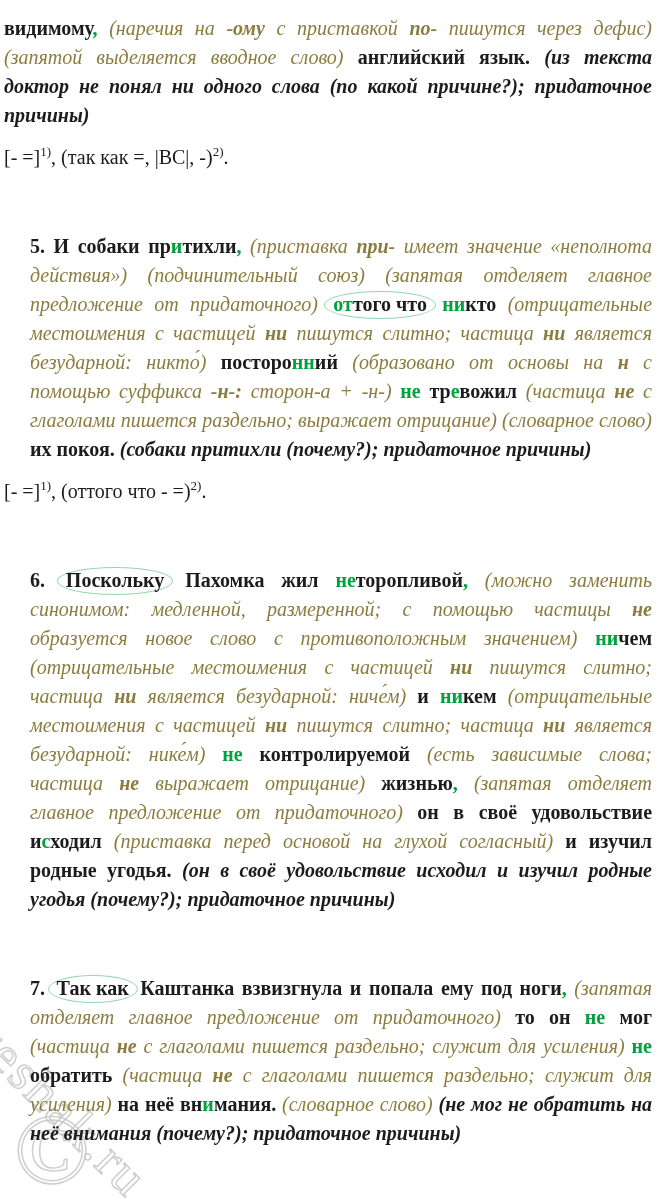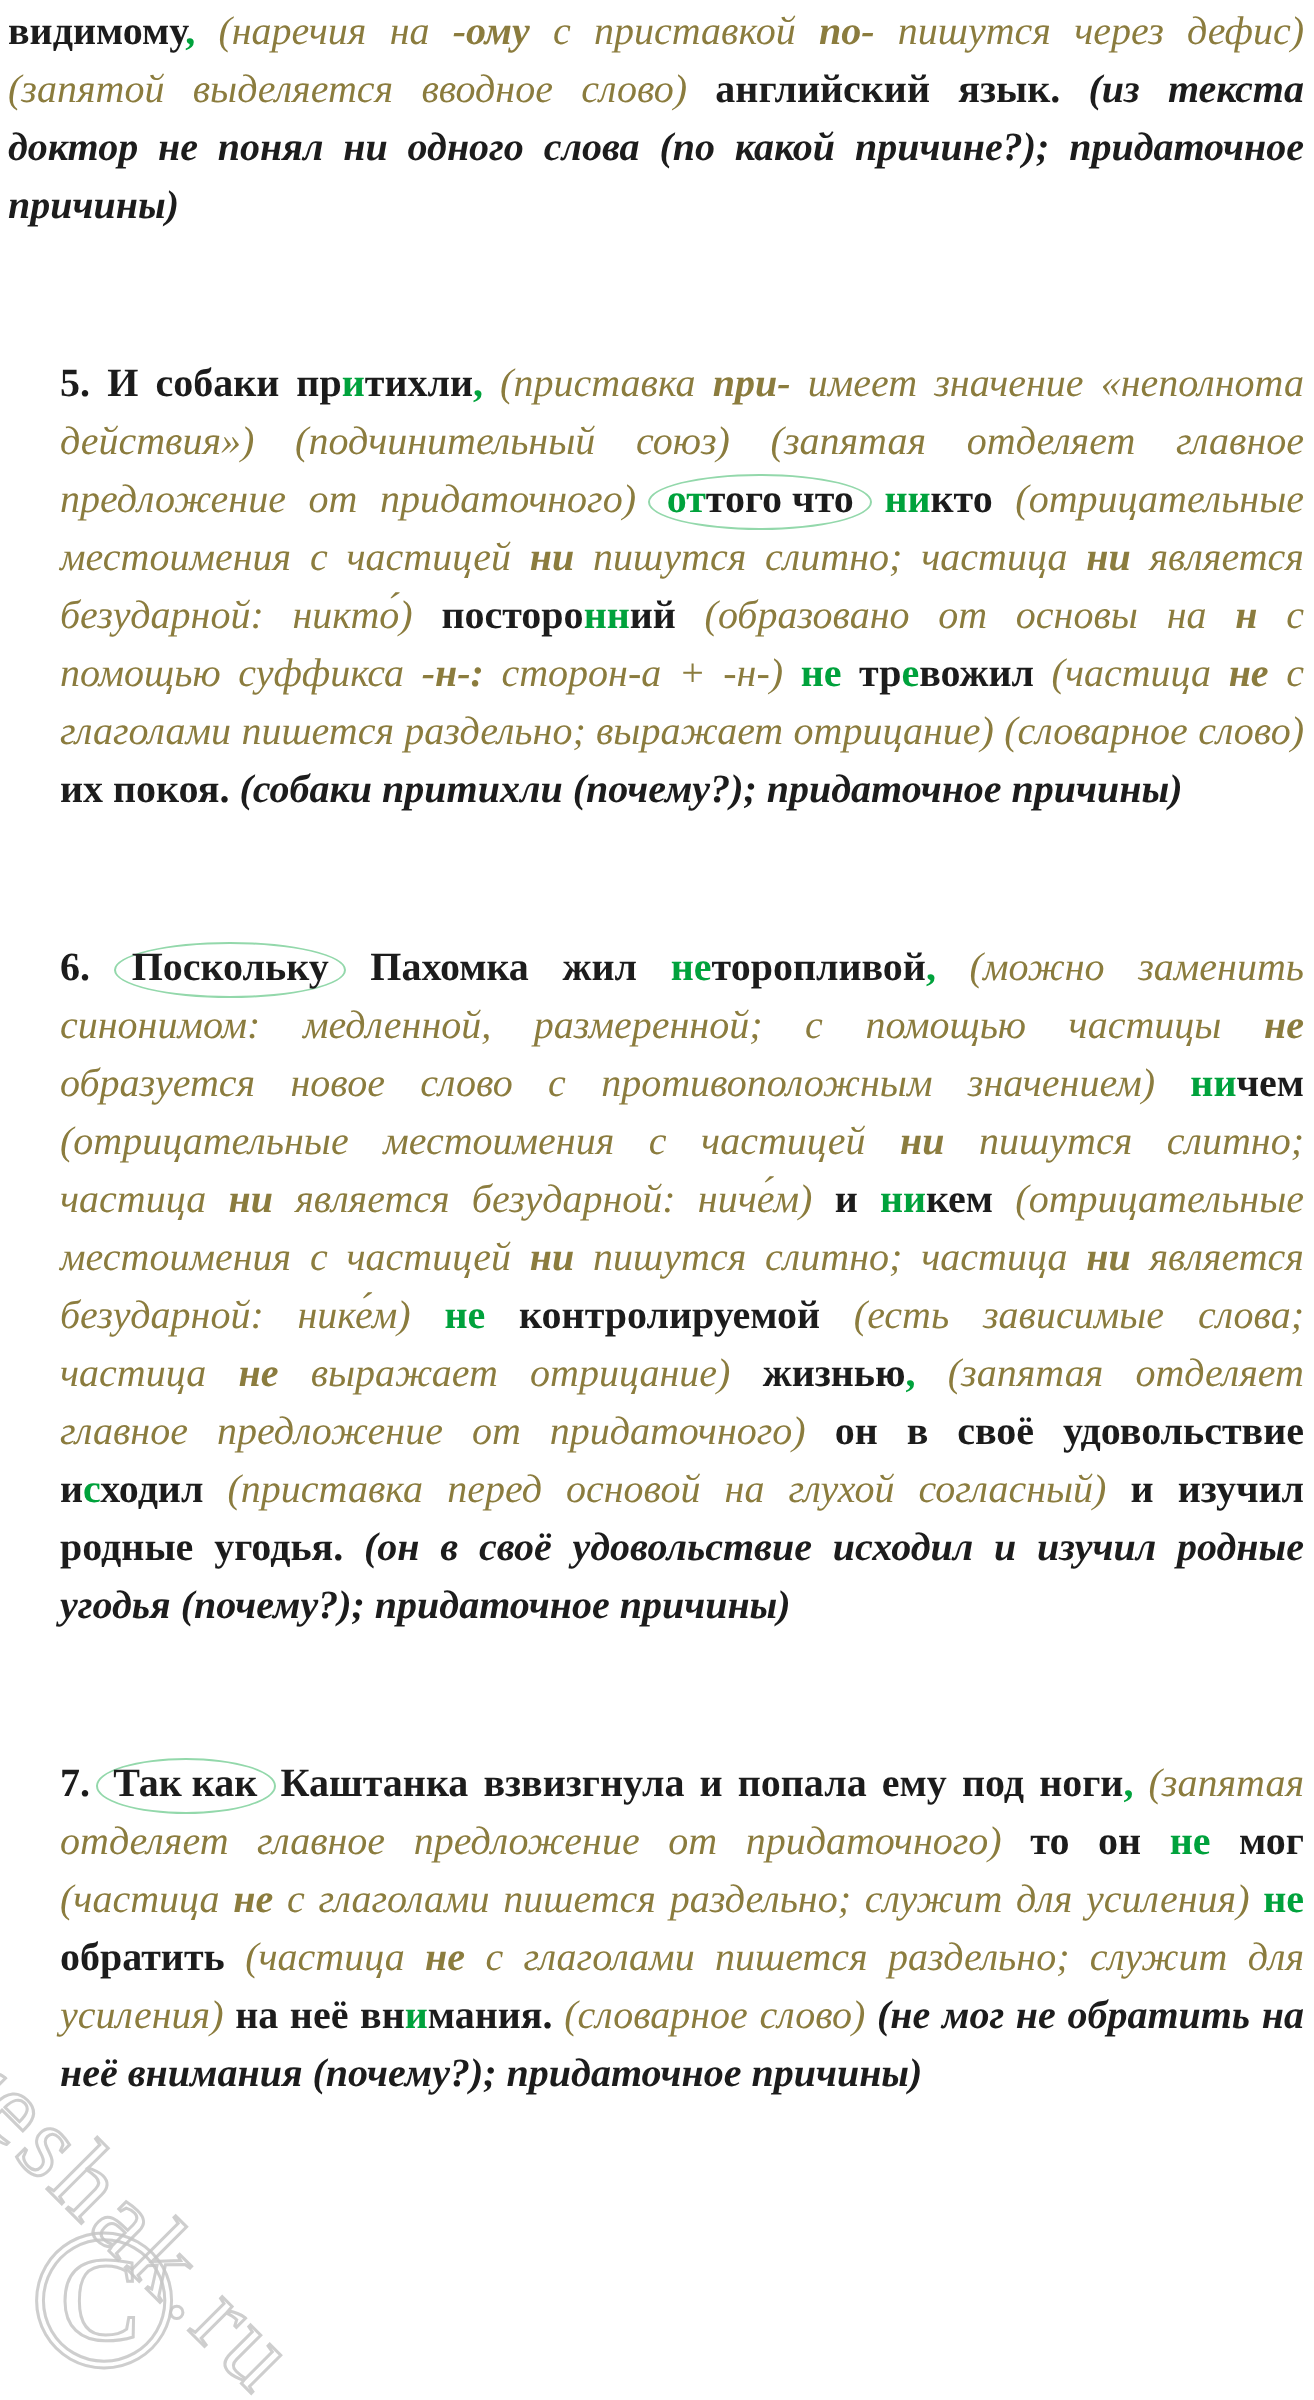--- a/index.html
+++ b/index.html
@@ -5,21 +5,21 @@
   html,body{margin:0;padding:0;}
   .page{
     position:relative;
     width:657px;height:1200px;
     background:#ffffff;
     overflow:hidden;
     font-family:"Liberation Serif", serif;
   }
   .doc{
     position:relative;z-index:1;
-    padding:2px 5px 0 4px;
+    padding:14px 5px 0 4px;
     font-size:20px;line-height:29px;
     color:#1c1c1c;
   }
   p.block{margin:0;text-align:justify;}
   p.schema{margin-top:13px;text-align:left;font-weight:400;}
   p.para:not(:first-child){margin-top:60px;margin-left:26px;}
   
   .t-b{font-weight:700;font-style:normal;color:#1c1c1c;}
   .t-i{font-weight:700;font-style:italic;color:#1c1c1c;}
   .t-o{font-weight:400;font-style:italic;color:#8b7c3e;}
@@ -60,17 +60,19 @@
   }
 </style>
 </head>
 <body>
 
 <div class="page">
   <span class="watermark wm-text">reshak.ru</span>
   <span class="watermark wm-copy">©</span>
   <main class="doc">
       <p class="block para"><span class="t-b">видимому</span><span class="t-g">,</span><span class="t-o"> (наречия на </span><span class="t-ob">-ому</span><span class="t-o"> с приставкой </span><span class="t-ob">по-</span><span class="t-o"> пишутся через дефис) (запятой выделяется вводное слово) </span><span class="t-b">английский язык. </span><span class="t-i">(из текста доктор не понял ни одного слова (по какой причине?); придаточное причины)</span></p>
+      <p class="block schema"><span class="t-s">[- =]</span><sup class="t-sup">1)</sup><span class="t-s">, (так как =, |ВС|, -)</span><sup class="t-sup">2)</sup><span class="t-s">.</span></p>
       <p class="block para"><span class="t-b">5. И собаки пр</span><span class="t-g">и</span><span class="t-b">тихли</span><span class="t-g">,</span><span class="t-o"> (приставка </span><span class="t-ob">при-</span><span class="t-o"> имеет значение «неполнота действия») (подчинительный союз) (запятая отделяет главное предложение от придаточного) </span><span class="t-c"><span class="t-g">от</span><span class="t-b">того что</span></span><span class="t-b"> </span><span class="t-g">ни</span><span class="t-b">кто </span><span class="t-o">(отрицательные местоимения с частицей </span><span class="t-ob">ни</span><span class="t-o"> пишутся слитно; частица </span><span class="t-ob">ни</span><span class="t-o"> является безударной: никто́) </span><span class="t-b">посторо</span><span class="t-g">нн</span><span class="t-b">ий </span><span class="t-o">(образовано от основы на </span><span class="t-ob">н</span><span class="t-o"> с помощью суффикса </span><span class="t-ob">-н-:</span><span class="t-o"> сторон-а + -н-) </span><span class="t-g">не</span><span class="t-b"> тр</span><span class="t-g">е</span><span class="t-b">вожил </span><span class="t-o">(частица </span><span class="t-ob">не</span><span class="t-o"> с глаголами пишется раздельно; выражает отрицание) (словарное слово) </span><span class="t-b">их покоя. </span><span class="t-i">(собаки притихли (почему?); придаточное причины)</span></p>
+      <p class="block schema"><span class="t-s">[- =]</span><sup class="t-sup">1)</sup><span class="t-s">, (оттого что - =)</span><sup class="t-sup">2)</sup><span class="t-s">.</span></p>
       <p class="block para"><span class="t-b">6. </span><span class="t-c"><span class="t-b">Поскольку</span></span><span class="t-b"> Пахомка жил </span><span class="t-g">не</span><span class="t-b">торопливой</span><span class="t-g">,</span><span class="t-o"> (можно заменить синонимом: медленной, размеренной; с помощью частицы </span><span class="t-ob">не</span><span class="t-o"> образуется новое слово с противоположным значением) </span><span class="t-g">ни</span><span class="t-b">чем </span><span class="t-o">(отрицательные местоимения с частицей </span><span class="t-ob">ни</span><span class="t-o"> пишутся слитно; частица </span><span class="t-ob">ни</span><span class="t-o"> является безударной: ниче́м) </span><span class="t-b">и </span><span class="t-g">ни</span><span class="t-b">кем </span><span class="t-o">(отрицательные местоимения с частицей </span><span class="t-ob">ни</span><span class="t-o"> пишутся слитно; частица </span><span class="t-ob">ни</span><span class="t-o"> является безударной: нике́м) </span><span class="t-g">не</span><span class="t-b"> контролируемой </span><span class="t-o">(есть зависимые слова; частица </span><span class="t-ob">не</span><span class="t-o"> выражает отрицание) </span><span class="t-b">жизнью</span><span class="t-g">,</span><span class="t-o"> (запятая отделяет главное предложение от придаточного) </span><span class="t-b">он в своё удовольствие и</span><span class="t-g">с</span><span class="t-b">ходил </span><span class="t-o">(приставка перед основой на глухой согласный) </span><span class="t-b">и изучил родные угодья. </span><span class="t-i">(он в своё удовольствие исходил и изучил родные угодья (почему?); придаточное причины)</span></p>
       <p class="block para"><span class="t-b">7. </span><span class="t-c"><span class="t-b">Так как</span></span><span class="t-b"> Каштанка взвизгнула и попала ему под ноги</span><span class="t-g">,</span><span class="t-o"> (запятая отделяет главное предложение от придаточного) </span><span class="t-b">то он </span><span class="t-g">не</span><span class="t-b"> мог </span><span class="t-o">(частица </span><span class="t-ob">не</span><span class="t-o"> с глаголами пишется раздельно; служит для усиления) </span><span class="t-g">не</span><span class="t-b"> обратить </span><span class="t-o">(частица </span><span class="t-ob">не</span><span class="t-o"> с глаголами пишется раздельно; служит для усиления) </span><span class="t-b">на неё вн</span><span class="t-g">и</span><span class="t-b">мания. </span><span class="t-o">(словарное слово) </span><span class="t-i">(не мог не обратить на неё внимания (почему?); придаточное причины)</span></p>
     </main>
 </div>
 
 </body></html>

